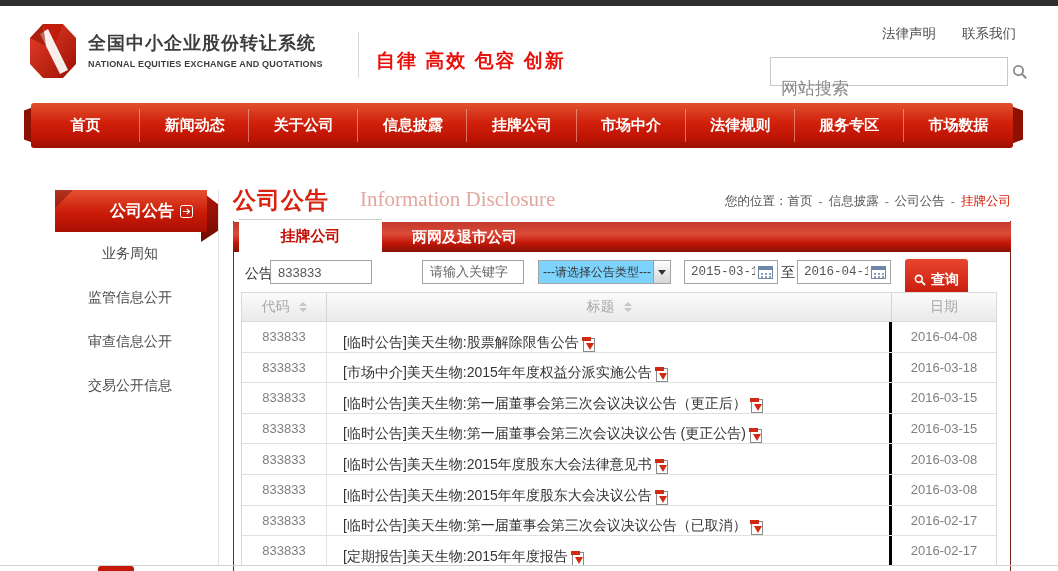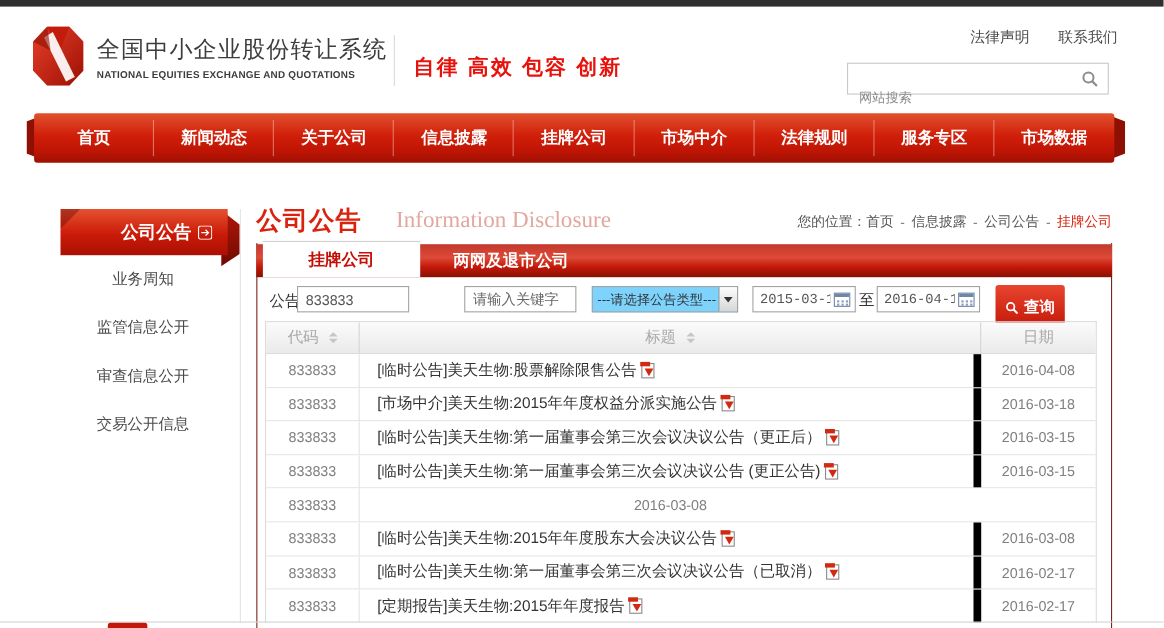--- a/index.html
+++ b/index.html
@@ -7,28 +7,28 @@
   #page {
     position:relative; width:1058px; height:571px; overflow:hidden;
     background:#fff; font-family:"Liberation Sans","DejaVu Sans",sans-serif;
   }
   
   .topbar { position:absolute; left:0; top:0; width:1058px; height:6px; background:#2f2f2f; }
 
   
   .logo-icon { position:absolute; left:30px; top:24px; width:46px; height:54px; }
   .logo-text { position:absolute; left:88px; top:31px; display:flex; flex-direction:column; gap:4px; }
-  .logo-cn { font-size:21px; font-weight:normal; color:#3d3d3d; letter-spacing:1px; white-space:nowrap; }
+  .logo-cn { font-size:18px; font-weight:bold; color:#3d3d3d; letter-spacing:1px; white-space:nowrap; }
   .logo-en { font-size:9px; font-weight:bold; color:#3d3d3d; letter-spacing:0.2px; white-space:nowrap; }
   .logo-divider { position:absolute; left:358px; top:32px; width:1px; height:46px; background:#d9d9d9; }
   .slogan { position:absolute; left:376px; top:48px; font-size:19px; font-weight:bold; color:#e8120c; letter-spacing:2px; white-space:nowrap; }
   .header-links { position:absolute; top:25px; right:42px; display:flex; gap:26px; }
   .header-link { font-size:13.5px; color:#4d4d4d; cursor:pointer; white-space:nowrap; }
   .site-search { position:absolute; left:770px; top:57px; width:238px; height:29px; border:1px solid #c9c9c9; background:#fff; display:flex; align-items:center; }
-  .site-search input { flex:1; border:none; outline:none; padding:0 10px; font-size:12px; color:#555; font-family:inherit; background:transparent;margin-top:34px; }
+  .site-search input { flex:1; border:none; outline:none; padding:0 10px; font-size:17px; color:#555; font-family:inherit; background:transparent;margin-top:34px; }
   .site-search input::placeholder { color:#8a8a8a; }
   .search-icon-btn { width:32px; height:100%; display:flex; align-items:center; justify-content:center; cursor:pointer; }
 
   
   .nav-fold { position:absolute; top:106px; width:12px; height:38px; background:#8e1003; }
   .nav-fold.left  { left:24px;  clip-path:polygon(0 12%, 100% 0, 100% 100%, 0 88%); }
   .nav-fold.right { left:1011px; clip-path:polygon(0 0, 100% 12%, 100% 88%, 0 100%); }
   .nav-bar {
     position:absolute; left:31px; top:103px; width:982px; height:45px;
     background:linear-gradient(180deg,#e0512d 0%,#d01f0a 45%,#c01505 75%,#9e1002 100%);
@@ -118,21 +118,21 @@
     background:linear-gradient(180deg,#fbfbfb,#eaeaea); border-bottom:1px solid #d8d8d8; }
   .t-hcell { display:flex; align-items:center; justify-content:center; color:#a8a8a8; font-size:14px; }
   .t-hcell:not(:last-child) { border-right:1px solid #d4d4d4; }
   .sort { display:inline-flex; flex-direction:column; gap:2px; margin-left:9px; }
   .sort i { display:block; width:0; height:0; border-left:4px solid transparent; border-right:4px solid transparent; }
   .sort .up { border-bottom:4px solid #c6c6c6; }
   .sort .dn { border-top:4px solid #c6c6c6; }
   .t-row { display:grid; grid-template-columns:85px 565px 104px; height:30.6px; border-bottom:1px solid #e0e0e0; background:#fff; }
   .t-cell { display:flex; align-items:center; }
   .t-cell.code { justify-content:center; color:#7f7f7f; font-size:13px; border-right:1px solid #e3e3e3; }
-  .t-cell.title { padding-left:16px; color:#333; border-right:7px solid #000000; white-space:nowrap; overflow:hidden; }
+  .t-cell.title { padding-left:16px; color:#333; border-right:3px solid #000000; white-space:nowrap; overflow:hidden;align-items:flex-end; }
   .t-cell.date { justify-content:center; color:#7f7f7f; font-size:13px; }
   .title-link { cursor:pointer; }
   .pdf-icon { position:relative; display:inline-block; width:12px; height:14px; background:#fff; border:1px solid #8a8a8a; margin-left:4px; flex:0 0 auto; cursor:pointer; }
   .pdf-band { position:absolute; left:-2px; top:-2px; width:9px; height:4px; background:#d22a12; }
   .pdf-tri { position:absolute; left:2px; top:4px; width:0; height:0; border-left:4px solid transparent; border-right:4px solid transparent; border-top:7px solid #d22a12; }
 
   .bottom-line { position:absolute; left:0; top:565px; width:1058px; height:1px; background:#d2d2d2; }
 </style>
 </head>
 <body>
@@ -307,20 +307,27 @@
             <span class="title-link">[临时公告]美天生物:第一届董事会第三次会议决议公告 (更正公告)</span>
             <span class="pdf-icon">
               <span class="pdf-band"></span>
               <span class="pdf-tri"></span>
             </span>
           </div>
           <div class="t-cell date">2016-03-15</div>
         </div>
         <div class="t-row">
           <div class="t-cell code">833833</div>
+          <div class="t-cell title">
+            <span class="title-link">[临时公告]美天生物:2015年度股东大会法律意见书</span>
+            <span class="pdf-icon">
+              <span class="pdf-band"></span>
+              <span class="pdf-tri"></span>
+            </span>
+          </div>
           <div class="t-cell date">2016-03-08</div>
         </div>
         <div class="t-row">
           <div class="t-cell code">833833</div>
           <div class="t-cell title">
             <span class="title-link">[临时公告]美天生物:2015年年度股东大会决议公告</span>
             <span class="pdf-icon">
               <span class="pdf-band"></span>
               <span class="pdf-tri"></span>
             </span>

